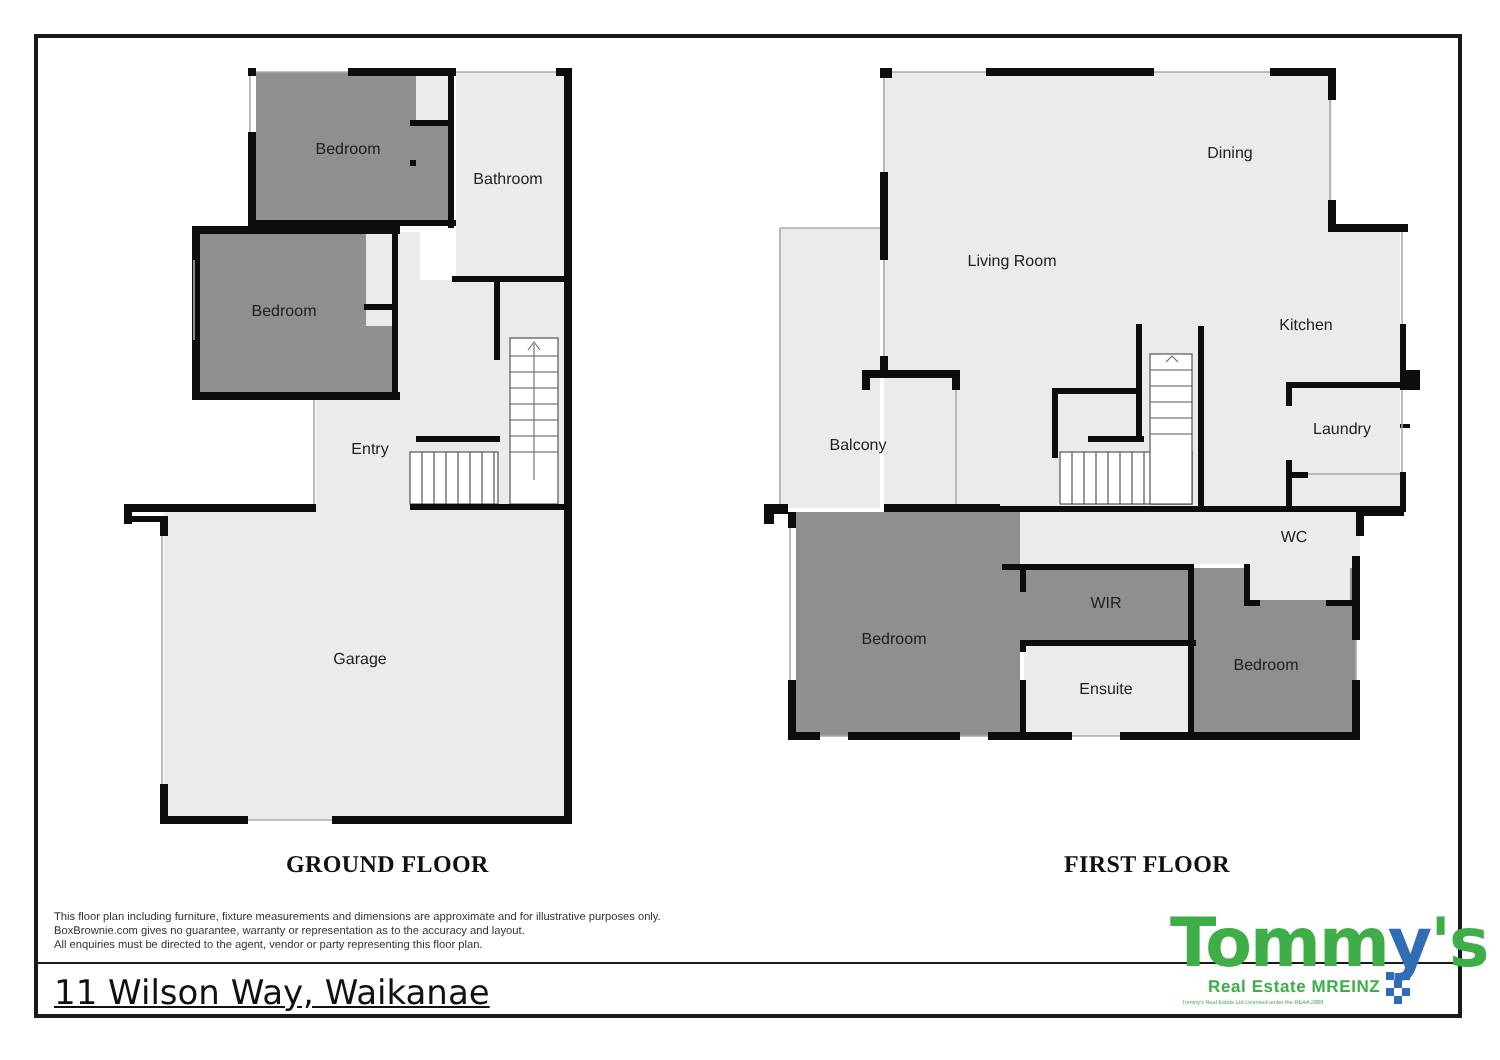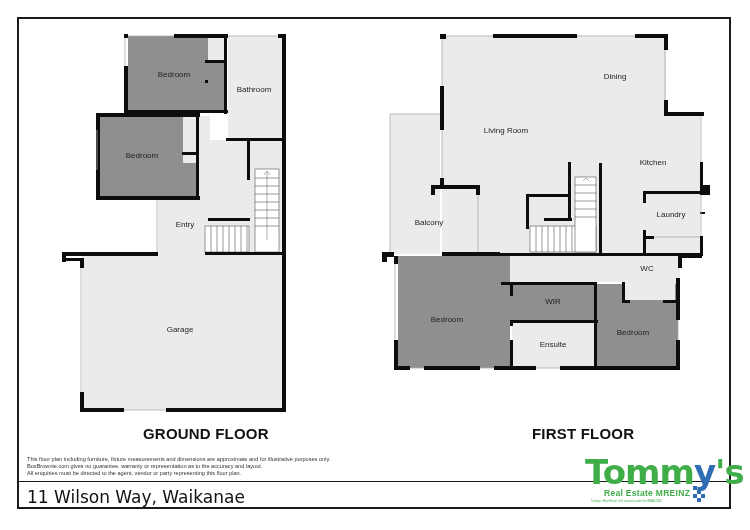--- a/index.html
+++ b/index.html
@@ -1,24 +1,24 @@
 <!DOCTYPE html>
 <html><head>
 <meta charset="utf-8">
 <style>
   html,body{margin:0;padding:0;background:#ffffff;}
   body{width:750px;height:530px;position:relative;overflow:hidden;font-family:"Liberation Sans",sans-serif;}
   .frame{position:absolute;left:17px;top:17px;width:714px;height:492px;border:2px solid #1a1a1a;box-sizing:border-box;}
   .sep{position:absolute;left:17px;top:481px;width:714px;height:1px;background:#1a1a1a;}
   .plan{position:absolute;left:0;top:0;}
   .room-label{font-family:"Liberation Sans",sans-serif;font-size:8px;fill:#222;text-anchor:middle;dominant-baseline:middle;}
-  .floor-title{position:absolute;font-family:Liberation Sans, sans-serif;font-size:15px;font-weight:bold;color:#111;letter-spacing:0.2px;text-align:right;}
+  .floor-title{position:absolute;font-family:Liberation Serif, serif;font-size:12px;font-weight:bold;color:#111;letter-spacing:0.2px;text-align:right;}
   .disclaimer{position:absolute;left:27px;top:456px;font-size:5.6px;line-height:7.2px;color:#333;}
   .disclaimer div{white-space:nowrap;}
-  .address{position:absolute;left:27px;top:487px;font-size:17px;color:#111;font-family:"DejaVu Sans",sans-serif;}
+  .address{position:absolute;left:27px;top:487px;font-size:17px;color:#111;font-family:"DejaVu Sans",sans-serif;text-decoration:underline;}
   .logo{position:absolute;left:585px;top:456px;width:140px;height:50px;}
   .logo-word{position:absolute;left:0;top:-4px;font-family:"DejaVu Sans",sans-serif;font-weight:bold;font-size:34px;letter-spacing:-1px;}
   .logo-word .green{color:#3fae49;}
   .logo-word .blue{color:#2f6db5;}
   .logo-sub{position:absolute;left:6px;top:32px;font-size:8.5px;font-weight:bold;color:#3fae49;letter-spacing:0.3px;white-space:nowrap;margin-left:13px;}
   .logo-tag{position:absolute;left:6px;top:43px;font-size:2.8px;color:#3fae49;white-space:nowrap;}
 </style>
 </head>
 <body>
 

